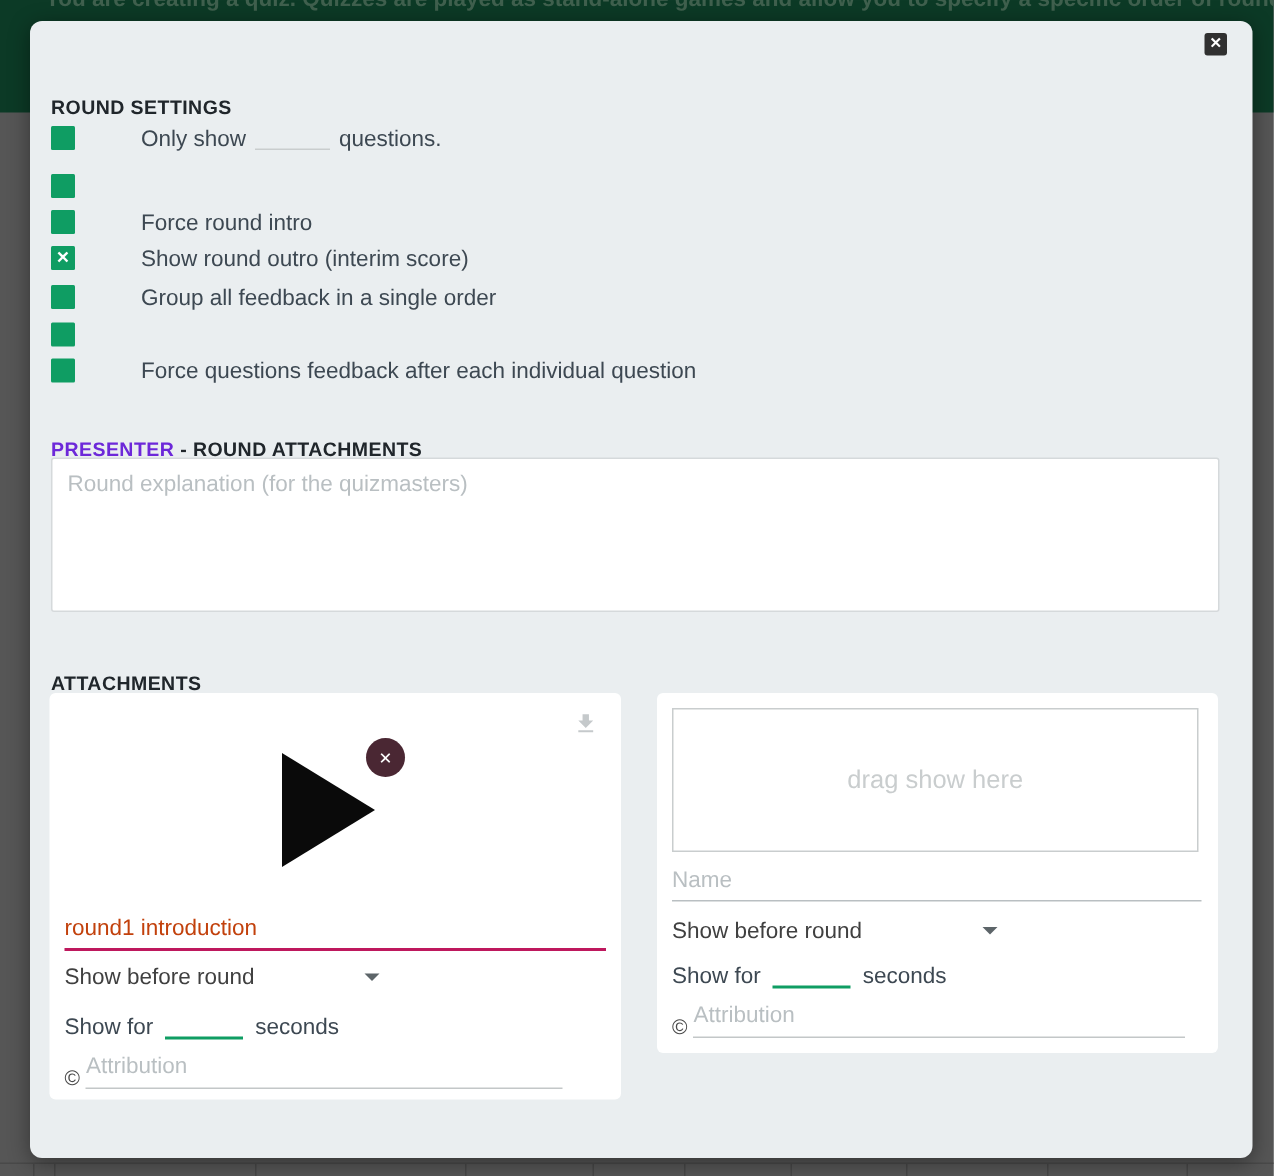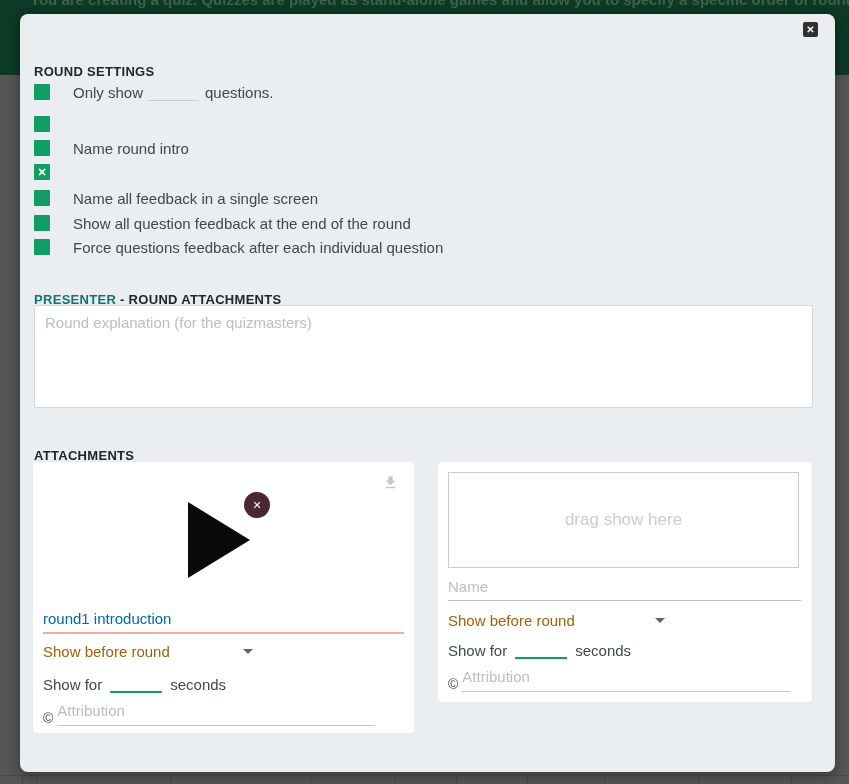--- a/index.html
+++ b/index.html
@@ -17,24 +17,24 @@
 
   
   .modal { position:absolute; left:20px; top:14px; width:815px; height:758px;
     background:#eaeef0; border-radius:8px; box-shadow:0 3px 14px rgba(0,0,0,.4); }
   .close-btn { position:absolute; top:8px; right:17px; width:15px; height:15px;
     background:#303030; border-radius:2px; color:#fff; font-size:10px; font-weight:bold;
     display:flex; align-items:center; justify-content:center; cursor:pointer; line-height:1; }
 
   .sec-heading { position:absolute; left:14px; font-size:13px; font-weight:bold;
     color:#20262b; letter-spacing:.3px;margin-top:12px; }
-  .red { color:#0f766e; }
-
-  
-  .opt-row { position:absolute; left:14px; display:flex; align-items:flex-start; }
+  .red { color:#6d28d9; }
+
+  
+  .opt-row { position:absolute; left:14px; display:flex; align-items:flex-start;gap:21px; }
   .cb { width:16px; height:16px; background:#0f9d63; border-radius:1px; flex:0 0 16px;
     display:flex; align-items:center; justify-content:center; cursor:pointer; }
   .cb span { color:#fff; font-size:11px; font-weight:bold; line-height:16px; }
   .opt-label { margin-left:23px; font-size:15px; color:#3d4852; line-height:17px; }
   .inline-blank { display:inline-block; width:50px; height:15px; margin:0 6px;
     border-bottom:1px solid #c9cdce; vertical-align:-3px; }
 
   
   .explain-area { position:absolute; left:14px; top:291px; width:779px; height:103px;
     background:#fff; border:1px solid #d5d9db; border-radius:2px; resize:none;
@@ -49,28 +49,28 @@
 
   .dl-icon { position:absolute; top:12px; right:15px; cursor:pointer; }
   .play-tri { position:absolute; left:155px; top:40px; width:0; height:0;
     border-left:62px solid #0a0a0a; border-top:38px solid transparent;
     border-bottom:38px solid transparent; }
   .remove-badge { position:absolute; left:211px; top:30px; width:26px; height:26px;
     border-radius:50%; background:#4a2733; color:#fff; font-size:11px;
     display:flex; align-items:center; justify-content:center; cursor:pointer; }
 
   .name-input { position:absolute; left:10px; width:361px; background:transparent;
-    border:none; border-bottom:2px solid #fca5a5; outline:none;
-    font-family:"Liberation Sans", sans-serif; font-size:15px; color:#0369a1;
+    border:none; border-bottom:2px solid #be185d; outline:none;
+    font-family:"Liberation Sans", sans-serif; font-size:15px; color:#c2410c;
     padding:0 0 5px 0; }
   .card-video .name-input { top:148px; }
   .card-upload .name-input { top:116px; width:353px; border-bottom:1px solid #b9bfc2; color:#ec4899; }
   .name-input::placeholder { color:#b9bfc2; }
 
-  .dd-row { position:absolute; left:10px; font-size:15px; color:#a16207; cursor:pointer; }
+  .dd-row { position:absolute; left:10px; font-size:15px; color:#404040; cursor:pointer; }
   .dd-arrow { position:absolute; top:6px; width:0; height:0;
     border-left:5px solid transparent; border-right:5px solid transparent;
     border-top:5px solid #5d6569; }
   .card-video .dd-row { top:181px; width:210px; }
   .card-upload .dd-row { top:150px; width:217px; }
   .dd-row .dd-arrow { right:0; }
 
   .sf-row { position:absolute; left:10px; font-size:15px; color:#3d4852;
     display:flex; align-items:flex-end; }
   .card-video .sf-row { top:214px; }
@@ -124,37 +124,37 @@
       <span>Only show</span><span class="inline-blank"></span><span>questions.</span>
     </div>
   </div>
 
   <div class="opt-row" style="top:102px">
     <div class="cb"></div>
   </div>
 
   <div class="opt-row" style="top:126px">
     <div class="cb"></div>
-    <div class="opt-label">Name round intro</div>
+    <div class="opt-label">Force round intro</div>
   </div>
 
   <div class="opt-row" style="top:150px">
     <div class="cb">
       <span>✕</span>
     </div>
+    <div class="opt-label">Show round outro (interim score)</div>
   </div>
 
   <div class="opt-row" style="top:176px">
     <div class="cb"></div>
-    <div class="opt-label">Name all feedback in a single screen</div>
+    <div class="opt-label">Group all feedback in a single order</div>
   </div>
 
   <div class="opt-row" style="top:201px">
     <div class="cb"></div>
-    <div class="opt-label">Show all question feedback at the end of the round</div>
   </div>
 
   <div class="opt-row" style="top:225px">
     <div class="cb"></div>
     <div class="opt-label">Force questions feedback after each individual question</div>
   </div>
 
   <div class="sec-heading" style="top:266px">
     <span class="red">PRESENTER</span><span> - ROUND ATTACHMENTS</span>
   </div>

